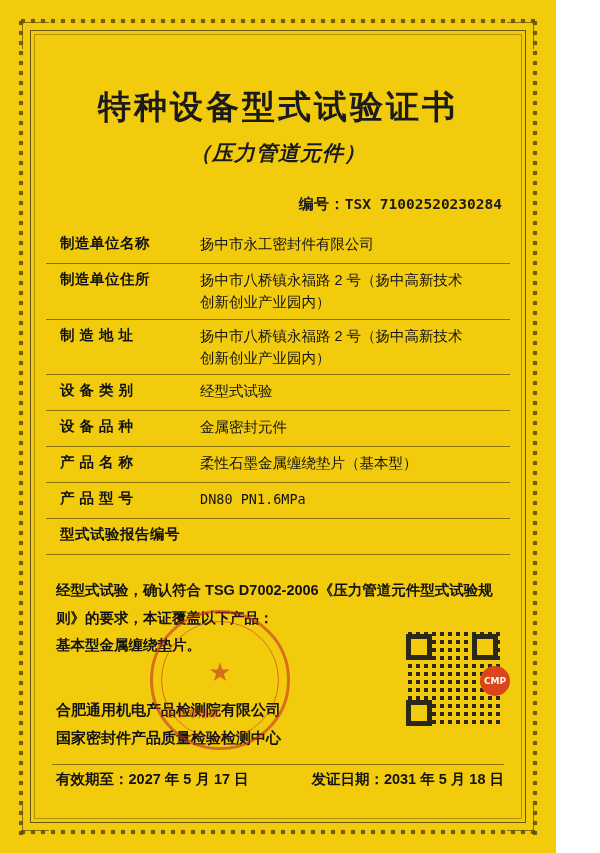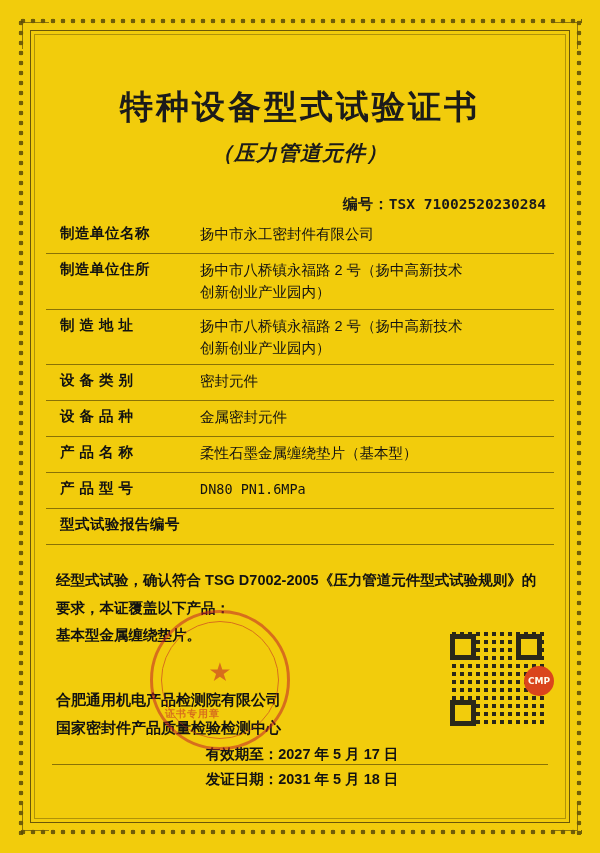--- a/index.html
+++ b/index.html
@@ -10,21 +10,21 @@
   body {
     width: 600px;
     height: 853px;
     overflow: hidden;
     font-family: "Liberation Sans", sans-serif;
   }
 
   
   .certificate {
     position: relative;
-    width: 600px;
+    width: 556px;
     height: 853px;
     background: #f2cc0c;
     box-sizing: border-box;
     overflow: hidden;
   }
 
   
   .border-scallop {
     position: absolute;
     box-sizing: border-box;
@@ -126,21 +126,21 @@
     letter-spacing: .4px;
   }
   .serial-row .serial-value {
     font-weight: bold;
     font-family: "DejaVu Sans Mono", "Liberation Mono", monospace;
     font-size: 14.5px;
     letter-spacing: 0;
   }
 
   .fields {
-    margin-top: 4px;
+    margin-top: 14px;
   }
   .field-row {
     display: flex;
     align-items: flex-start;
     border-bottom: 1px solid #8a7206;
     padding: 6px 0 5px 0;
     min-height: 24px;
   }
   .field-label {
     flex: 0 0 150px;
@@ -198,21 +198,20 @@
     position: absolute;
     left: 10px;
     right: 6px;
     bottom: 16px;
     display: flex;
     justify-content: space-between;
     align-items: center;
     font-size: 14.5px;
     font-weight: bold;
     color: #121212;
-    flex-direction: column;
   }
   .footer .sep {
     padding-top: 6px;
   }
   .footer-line {
     position: absolute;
     left: 6px;
     right: 6px;
     bottom: 40px;
     border-top: 1px solid #8a7206;
@@ -349,21 +348,21 @@
         <div class="field-label tight">制 造 地 址</div>
         <div class="field-value">
           <span>扬中市八桥镇永福路 2 号（扬中高新技术</span>
           <span class="line2">创新创业产业园内）</span>
         </div>
       </div>
 
       <div class="field-row">
         <div class="field-label tight">设 备 类 别</div>
         <div class="field-value">
-          <span>密封元件</span>
+          <span>经型式试验</span>
         </div>
       </div>
 
       <div class="field-row">
         <div class="field-label tight">设 备 品 种</div>
         <div class="field-value">
           <span>金属密封元件</span>
         </div>
       </div>
 
@@ -381,21 +380,21 @@
         </div>
       </div>
 
       <div class="field-row">
         <div class="field-label tight">型式试验报告编号</div>
       </div>
 
     </div>
 
     <div class="statement">
-      <span>经型式试验，确认符合 TSG D7002-2005《压力管道元件型式试验规则》的要求，本证覆盖以下产品：</span>
+      <span>经型式试验，确认符合 TSG D7002-2006《压力管道元件型式试验规则》的要求，本证覆盖以下产品：</span>
       <span class="p2">基本型金属缠绕垫片。</span>
     </div>
 
     <div class="issuer">
       <div>合肥通用机电产品检测院有限公司</div>
       <div>国家密封件产品质量检验检测中心</div>
     </div>
 
     <div class="footer-line"></div>
     <div class="footer">

